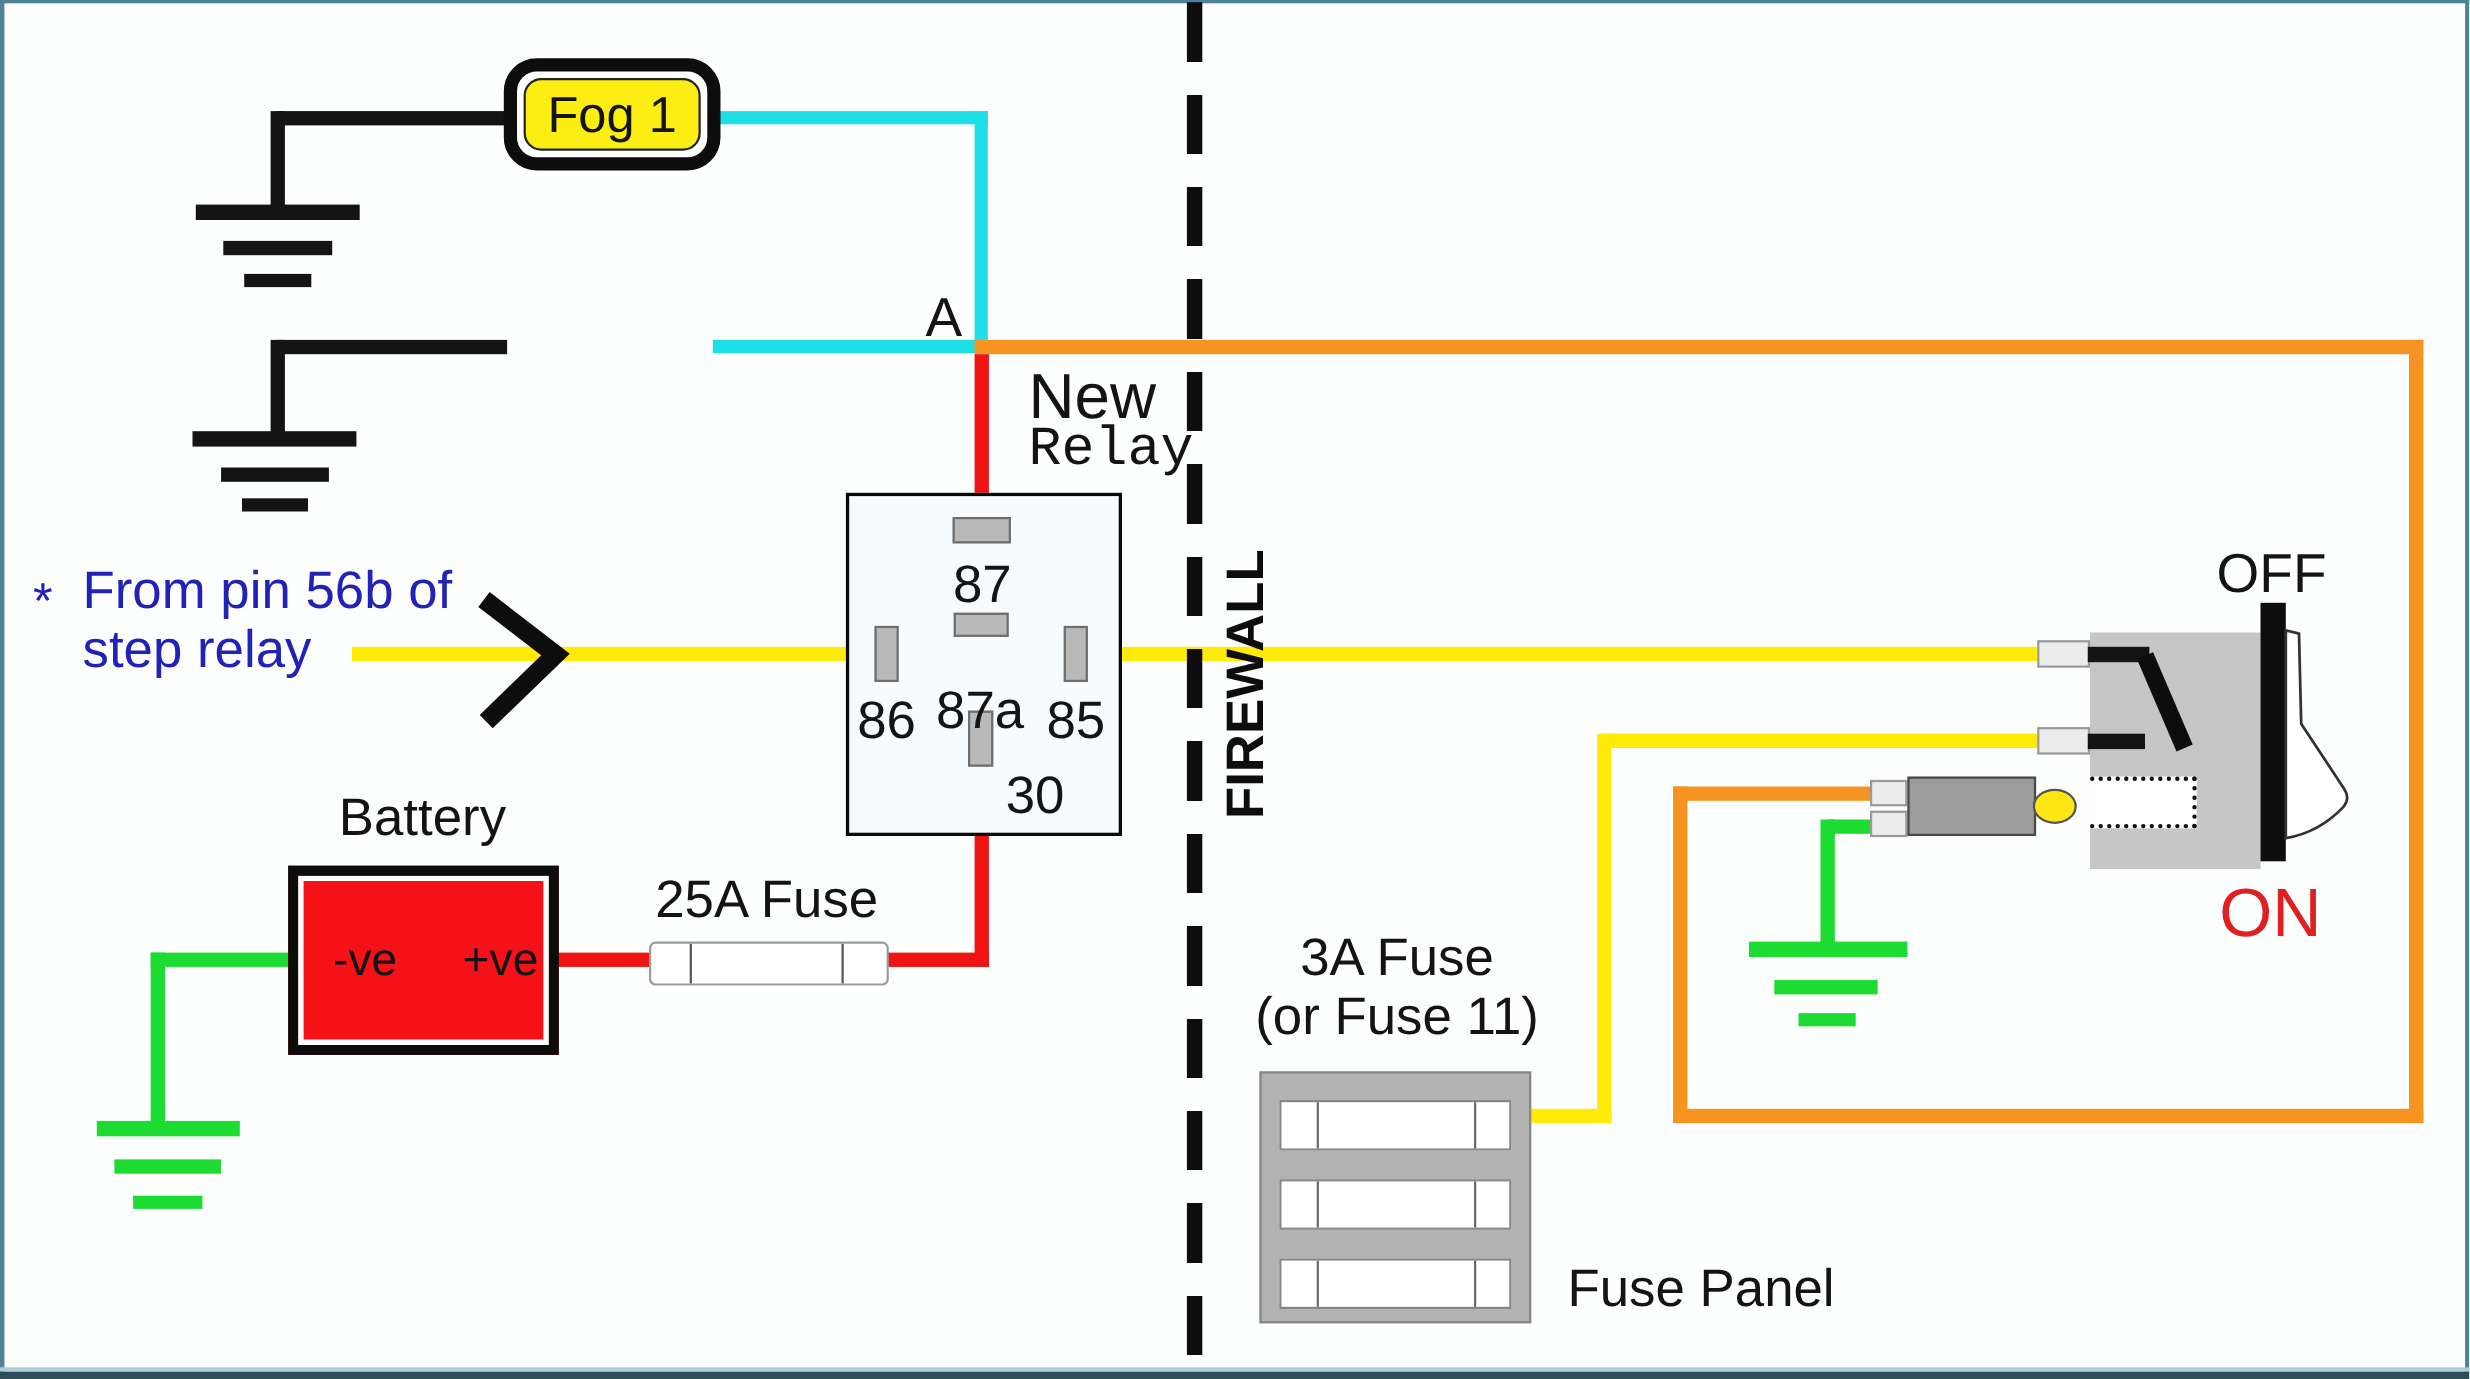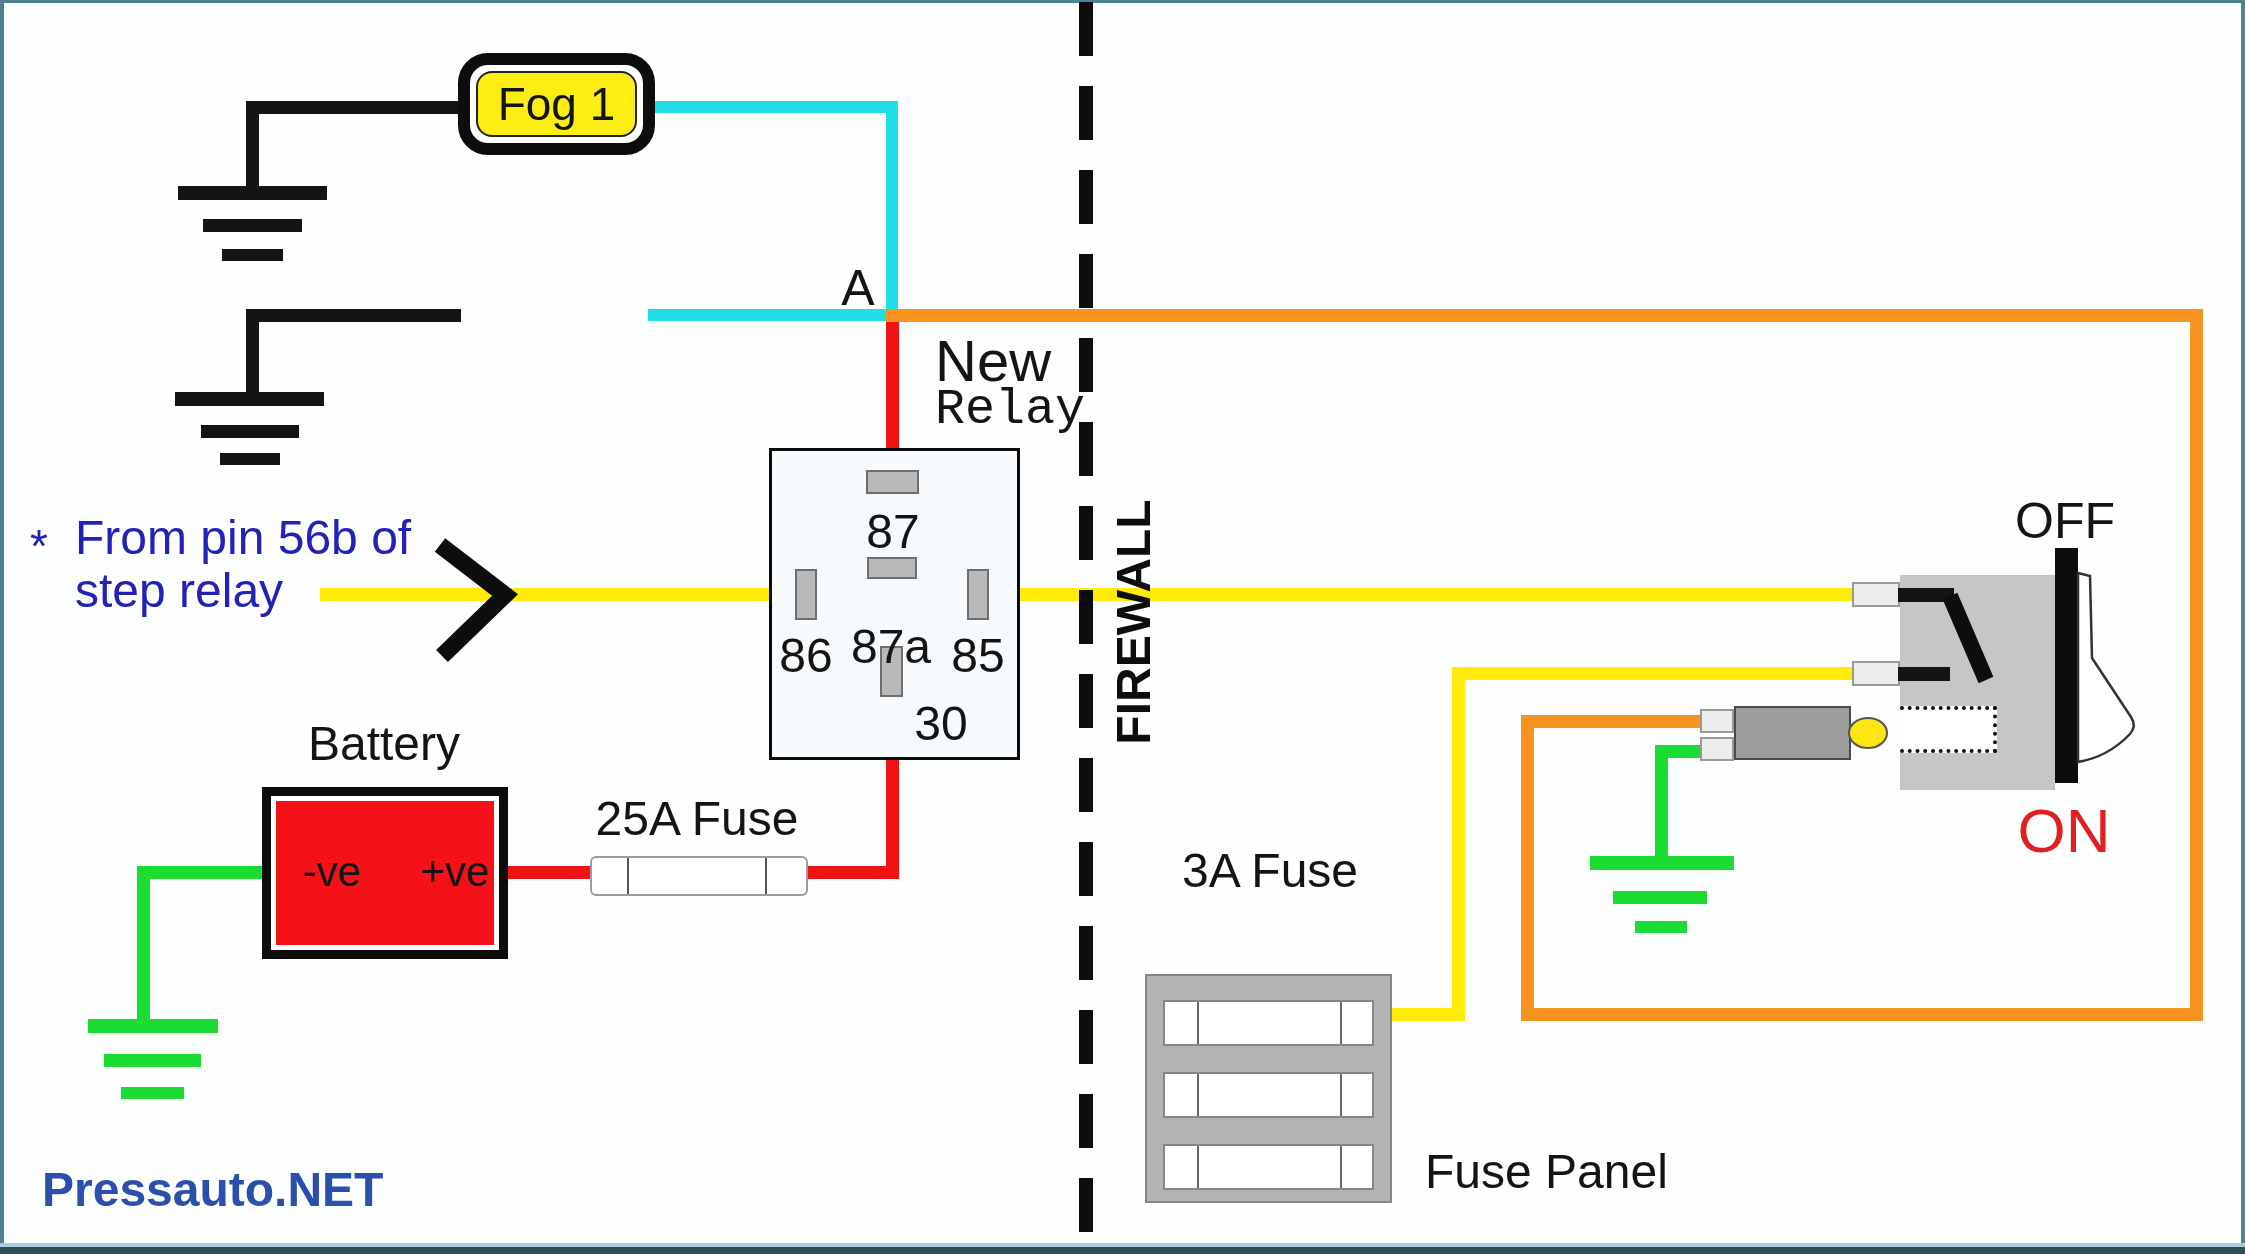--- a/index.html
+++ b/index.html
@@ -137,20 +137,21 @@
   <div class="lbl ctr" style="left:697px;top:793px;">25A Fuse</div>
   <div class="abs" style="left:590px;top:856px;width:218px;height:40px;background:#ffffff;border:2px solid #9b9b9b;border-radius:6px;box-sizing:border-box;">
     <div class="abs" style="left:35px;top:0;width:2px;height:100%;background:#555;"></div>
     <div class="abs" style="left:173px;top:0;width:2px;height:100%;background:#555;"></div>
   </div>
 
   <div id="firewall-line"></div>
   <div id="firewall-label">FIREWALL</div>
 
   <div class="lbl ctr" style="left:1270px;top:845px;">3A Fuse</div>
+  <div class="lbl ctr" style="left:1270px;top:899px;">(or Fuse 11)</div>
   <div class="abs" style="left:1145px;top:974px;width:247px;height:229px;background:var(--panel_gray);border:2px solid #878787;box-sizing:border-box;">
     <div class="slot" style="left:16px;top:24px;width:211px;height:46px;">
       <div class="div" style="left:32px;"></div>
       <div class="div" style="left:175px;"></div>
     </div>
     <div class="slot" style="left:16px;top:96px;width:211px;height:46px;">
       <div class="div" style="left:32px;"></div>
       <div class="div" style="left:175px;"></div>
     </div>
     <div class="slot" style="left:16px;top:168px;width:211px;height:46px;">
@@ -175,15 +176,14 @@
   <div class="lbl ctr" style="left:2065px;top:494px;font-size:50px;">OFF</div>
   <div class="lbl ctr" style="left:2064px;top:798px;font-size:62px;color:var(--on_red);">ON</div>
 
   <svg class="abs" style="left:0;top:0;" width="2245" height="1254" viewBox="0 0 2245 1254">
     <polyline points="440,545 505,595 442,656" fill="none" stroke="#0d0d0d" stroke-width="17"></polyline>
     <line x1="1950" y1="596" x2="1986" y2="680" stroke="#0d0d0d" stroke-width="16"></line>
     <path d="M 2078,573 L 2090,576 L 2092,658 L 2131,717 Q 2137,726 2130,734 Q 2108,757 2078,762 Z" fill="#ffffff" stroke="#333333" stroke-width="2.5"></path>
     <ellipse cx="1868" cy="733" rx="19" ry="15" fill="#ffe612" stroke="#555555" stroke-width="2"></ellipse>
   </svg>
 
-  <div class="lbl" style="left:42px;top:1164px;font-weight:bold;color:var(--watermark_blue);">Pressauto.NET</div>
 
 </div>
 
 </body></html>

